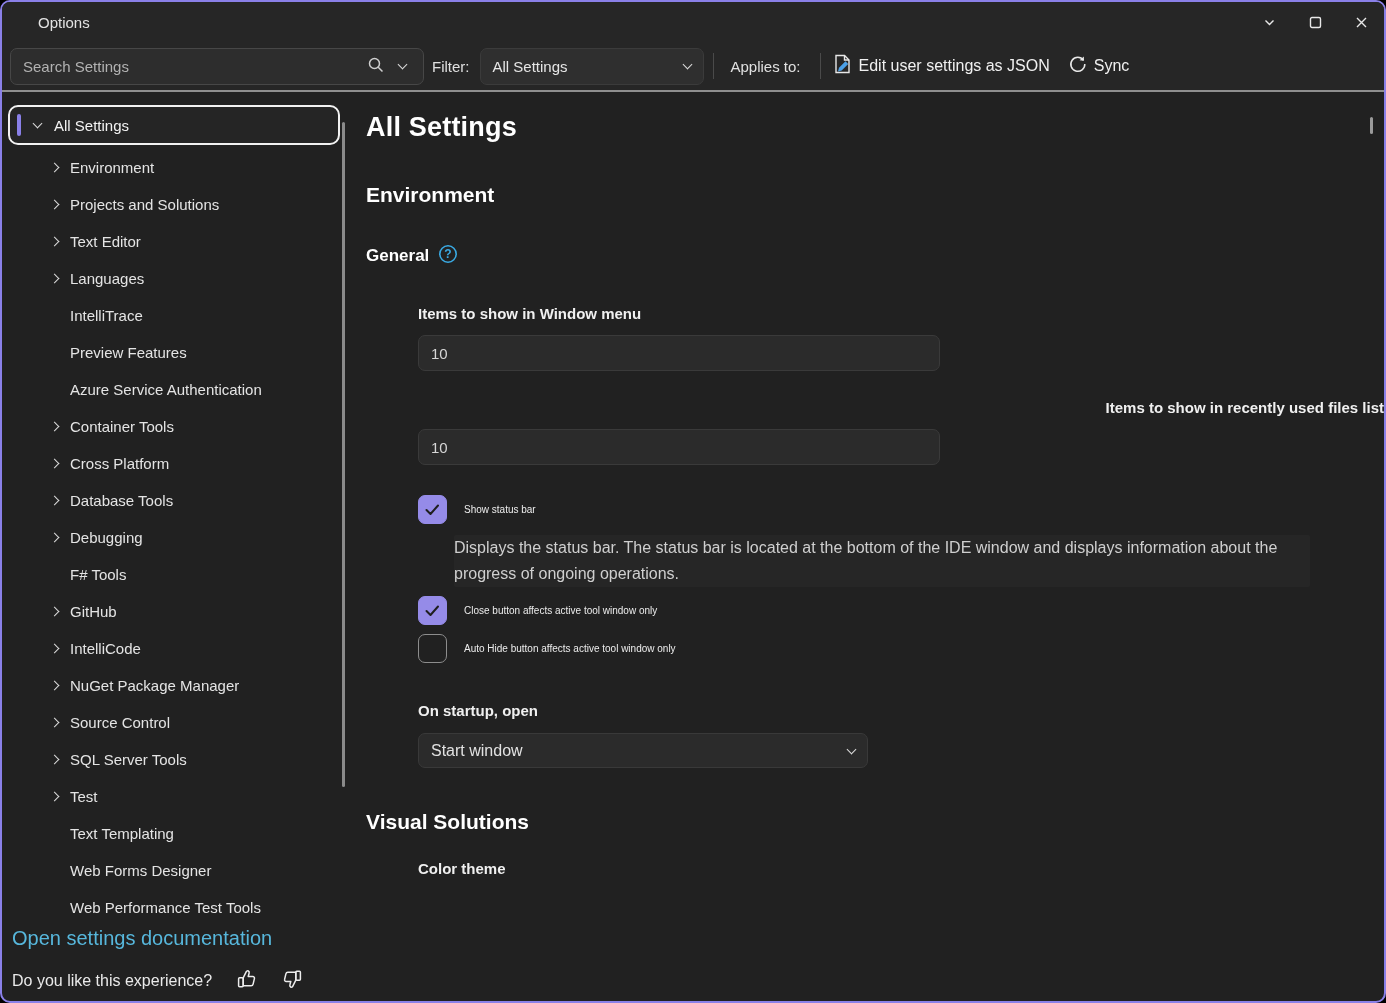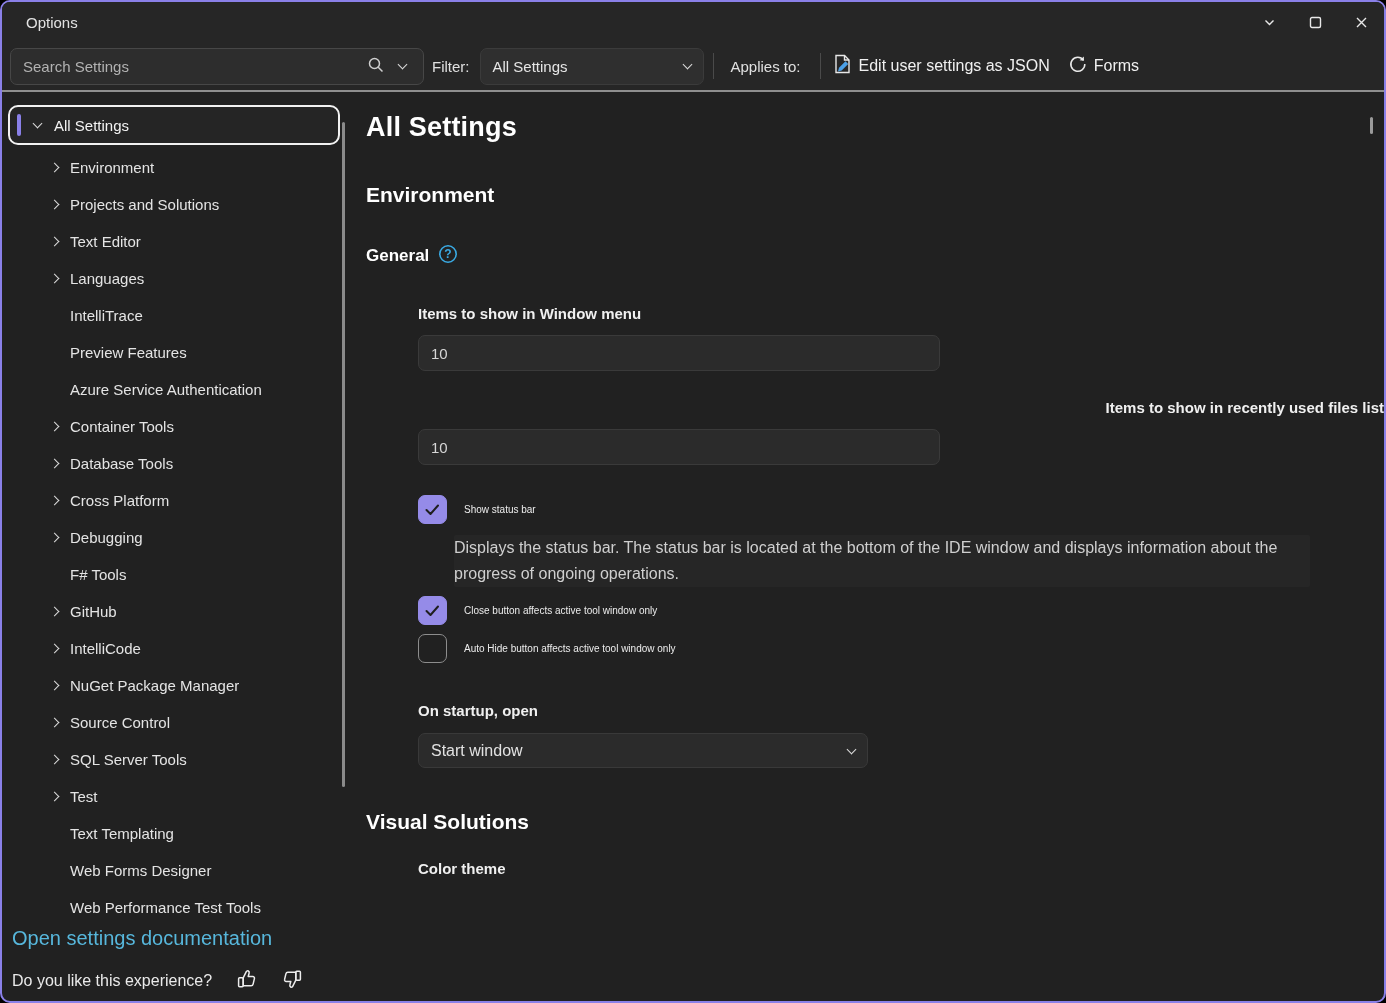--- a/index.html
+++ b/index.html
@@ -12,21 +12,21 @@
   *{box-sizing:border-box;margin:0;padding:0;}
   html,body{background:#000;}
   body{font-family:"Liberation Sans","DejaVu Sans",sans-serif;color:#e6e6e6;}
   .window{
     position:relative;width:1386px;height:1003px;background:#212121;
     border:2px solid var(--accent);border-radius:10px;overflow:hidden;
     display:flex;flex-direction:column;
   }
   
   .titlebar{height:40px;background:#262626;display:flex;align-items:center;flex:none;}
-  .title{padding-left:24px;font-size:15px;color:#e2e2e2;}
+  .title{padding-left:36px;font-size:15px;color:#e2e2e2;}
   .win-controls{margin-left:auto;display:flex;align-items:center;height:100%;}
   .win-btn{width:46px;height:100%;display:flex;align-items:center;justify-content:center;background:transparent;border:none;cursor:default;}
   .win-btn svg{display:block;}
   
   .toolbar{height:48px;background:#262626;display:flex;align-items:center;padding:0 8px;flex:none;}
   .searchbox{
     width:414px;height:37px;background:#2d2d2d;border:1px solid #474747;border-radius:7px;
     display:flex;align-items:center;padding:0 8px 0 12px;flex:none;
   }
   .searchbox input{
@@ -174,21 +174,21 @@
       <span>Edit user settings as JSON</span>
     </button>
 
     <button class="tb-btn" style="margin-left:14px;">
       <span>
         <svg width="20" height="20" viewBox="0 0 20 20">
           <path d="M15.5 6.2 A7 7 0 1 0 16.8 10" fill="none" stroke="#e8e8e8" stroke-width="1.5"></path>
           <path d="M15.9 2.4 L15.9 6.8 L11.6 6.2 Z" fill="#e8e8e8"></path>
         </svg>
       </span>
-      <span>Forms</span>
+      <span>Sync</span>
     </button>
   </div>
 
   <div class="toolbar-rule"></div>
 
   <div class="body">
 
     <div class="sidebar">
       <div class="tree-wrap">
 
@@ -225,25 +225,25 @@
         <div class="tree-item">
           <span class="chev chev-right" style="visibility: hidden;"></span>
           <span class="tree-label">Azure Service Authentication</span>
         </div>
         <div class="tree-item">
           <span class="chev chev-right"></span>
           <span class="tree-label">Container Tools</span>
         </div>
         <div class="tree-item">
           <span class="chev chev-right"></span>
+          <span class="tree-label">Cross Platform</span>
+        </div>
+        <div class="tree-item">
+          <span class="chev chev-right"></span>
           <span class="tree-label">Database Tools</span>
-        </div>
-        <div class="tree-item">
-          <span class="chev chev-right"></span>
-          <span class="tree-label">Cross Platform</span>
         </div>
         <div class="tree-item">
           <span class="chev chev-right"></span>
           <span class="tree-label">Debugging</span>
         </div>
         <div class="tree-item">
           <span class="chev chev-right" style="visibility: hidden;"></span>
           <span class="tree-label">F# Tools</span>
         </div>
         <div class="tree-item">

